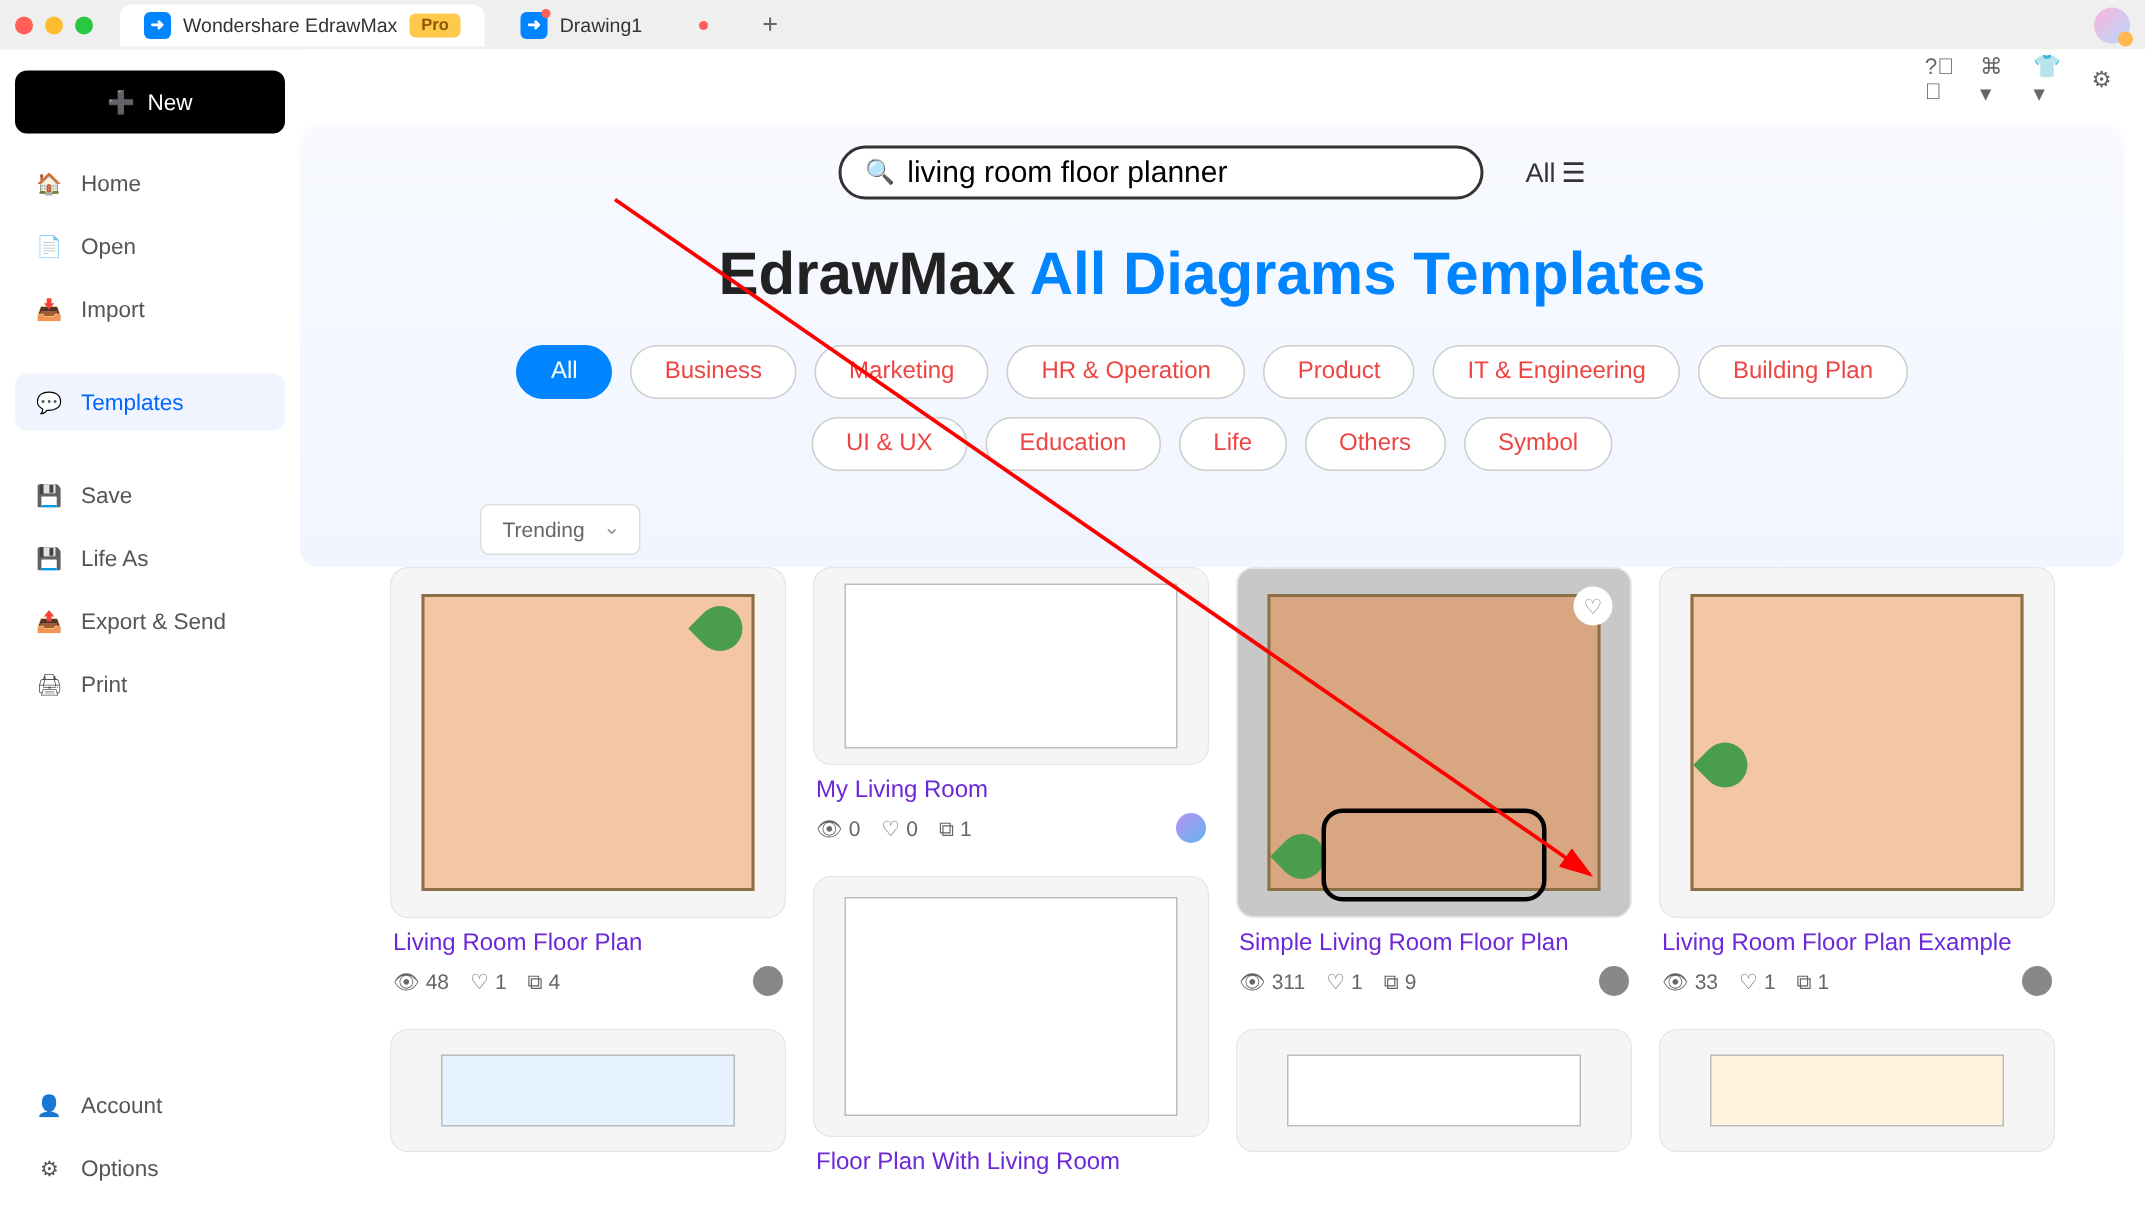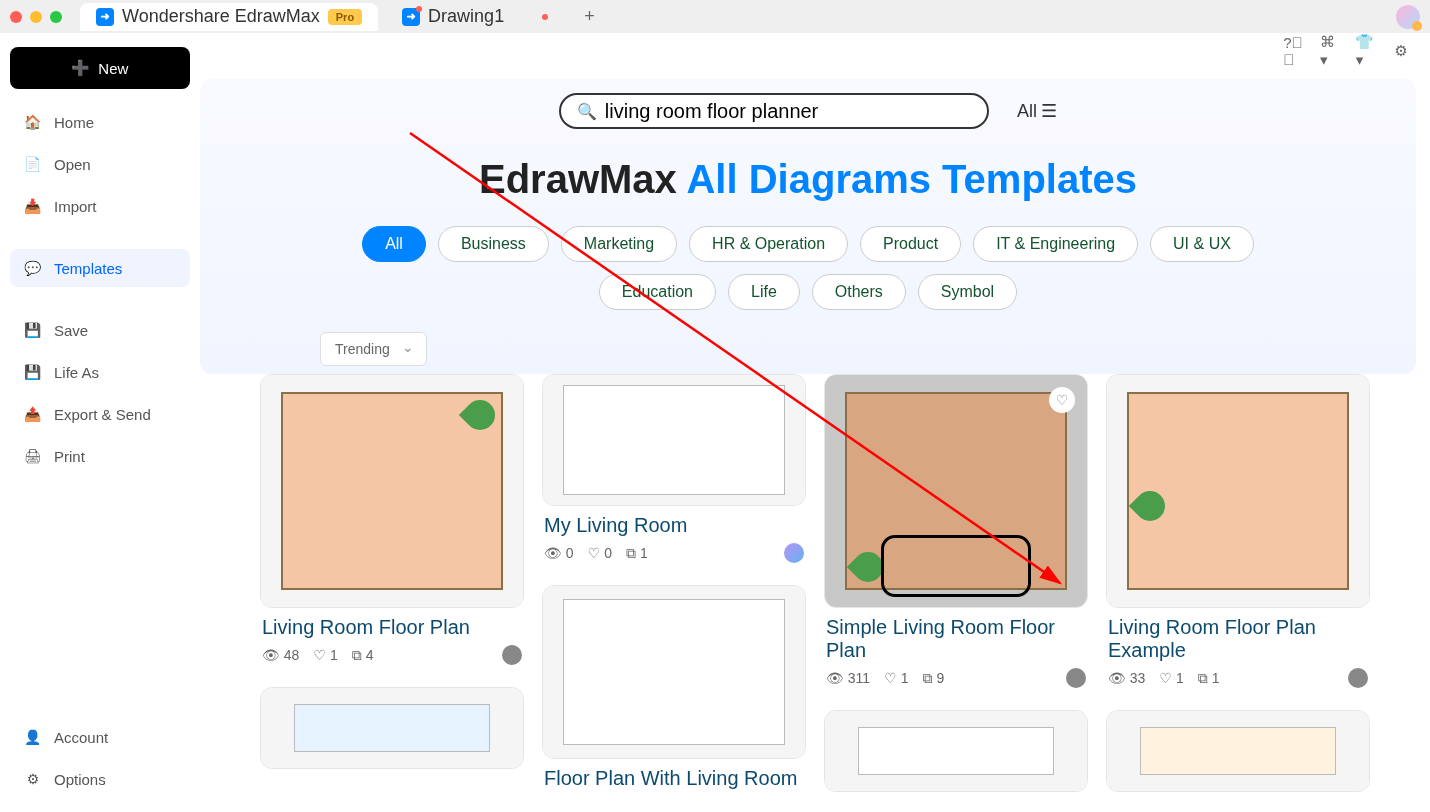--- a/index.html
+++ b/index.html
@@ -7,21 +7,21 @@
     
     .titlebar { height: 33px; background: #efefef; display: flex; align-items: center; padding: 0 10px; }
     .traffic-lights { display: flex; gap: 8px; margin-right: 18px; }
     .traffic-light { width: 12px; height: 12px; border-radius: 50%; }
     .tl-red { background: #ff5f57; }
     .tl-yellow { background: #ffbd2e; }
     .tl-green { background: #28c840; }
     .tab { height: 28px; background: #fff; border-radius: 8px 8px 0 0; display: flex; align-items: center; padding: 0 16px; gap: 8px; margin-right: 8px; }
     .tab.secondary { background: transparent; }
     .tab-icon { width: 18px; height: 18px; background: #0084ff; border-radius: 4px; display: flex; align-items: center; justify-content: center; color: #fff; font-size: 11px; font-weight: bold; }
-    .tab-title { font-size: 18px; color: #333; }
+    .tab-title { font-size: 13px; color: #333; }
     .pro-badge { background: #ffc94d; color: #8a5a00; font-size: 11px; font-weight: bold; padding: 2px 8px; border-radius: 4px; }
     .tab-dot { width: 6px; height: 6px; background: #ff5f57; border-radius: 50%; margin-left: 30px; }
     .tab-plus { font-size: 18px; color: #666; padding: 0 12px; cursor: pointer; }
     .avatar-top { width: 24px; height: 24px; border-radius: 50%; background: linear-gradient(135deg, #ffb3d9, #b3d9ff); margin-left: auto; position: relative; }
     .avatar-top::after { content:''; position:absolute; bottom:-2px; right:-2px; width:10px; height:10px; background:#ffb84d; border-radius:50%; }
 
     .toolbar-top { height: 40px; background: #fff; display: flex; align-items: center; justify-content: flex-end; padding: 0 20px; gap: 18px; }
     .toolbar-icon { width: 18px; height: 18px; color: #666; display:flex; align-items:center; justify-content:center; font-size:15px;}
 
     .container { display: flex; height: calc(812px - 33px); }
@@ -35,38 +35,38 @@
 
     .main { flex: 1; display: flex; flex-direction: column; background: #fff; position: relative; }
     .header-area { padding: 14px 60px 0; background: linear-gradient(180deg, #f8faff 0%, #f0f5ff 100%); border-radius: 12px; margin: 10px 14px 0 0; position:relative; }
     .search-row { display: flex; justify-content: center; align-items: center; gap: 28px; position:relative; }
     .search-box { width: 430px; height: 36px; border: 2px solid #333; border-radius: 20px; display: flex; align-items: center; padding: 0 16px; gap: 8px; background:#fff;}
     .search-input { border: none; outline: none; font-size: 20px; flex: 1; }
     .all-toggle { font-size: 18px; color: #333; display:flex; align-items:center; gap:4px; cursor:pointer;}
     .explore-title { text-align: center; font-size: 40px; font-weight: 700; margin-top: 28px; color:#222; }
     .explore-title .highlight { color: #0084ff; }
     .chips { display: flex; flex-wrap: wrap; gap: 12px; justify-content: center; margin: 24px auto 12px; max-width: 980px; }
-    .chip { border: 1px solid #ccc; border-radius: 20px; padding: 8px 22px; font-size: 16px; color: #14532d; background: #fff; cursor: pointer; }
+    .chip { border: 1px solid #ccc; border-radius: 20px; padding: 8px 22px; font-size: 16px; color: #ef4444; background: #fff; cursor: pointer; }
     .chip.active { background: #0084ff; color: #fff; border-color: #0084ff; }
     .sort-row { display:flex; justify-content:flex-start; padding: 10px 60px 8px;}
     .sort-select { border:1px solid #ddd; border-radius:6px; padding:8px 36px 8px 14px; font-size:14px; color:#666; background:#fff; position:relative;}
     .sort-select::after{content:'⌄'; position:absolute; right:12px; top:6px; color:#999;}
 
     .cards-grid { padding: 0 60px 20px; display:flex; gap:18px; }
     .col { display:flex; flex-direction:column; gap:18px; flex:1; }
     .card { border:1px solid #e5e5e5; border-radius:12px; overflow:hidden; cursor:pointer; background:#fff;}
     .thumb { background:#f5f5f5; display:flex; align-items:center; justify-content:center; position:relative;}
     .thumb.h1 { height: 232px; }
     .thumb.h2 { height: 130px; }
     .thumb.h3 { height: 172px; }
     .card.hovered .thumb{ background:#c8c8c8; }
     .favorite-btn { position:absolute; top:12px; right:12px; width:26px; height:26px; background:#fff; border-radius:50%; display:flex; align-items:center; justify-content:center; font-size:14px; color:#888;}
     .use-btn { position:absolute; bottom:16px; left:50%; transform:translateX(-50%); background:#0a7aff; color:#fff; border:none; padding:10px 20px; border-radius:6px; font-size:14px; cursor:pointer;}
     .highlight-ring { position:absolute; bottom:10px; left:50%; transform:translateX(-50%); width:150px; height:62px; border:3px solid #000; border-radius:14px; pointer-events:none;}
-    .card-title { font-size:20px; color:#0c4a6e; padding:0 2px; margin-top:8px;}
+    .card-title { font-size:16px; color:#6d28d9; padding:0 2px; margin-top:8px;}
     .card-stats { display:flex; align-items:center; gap:14px; padding:6px 2px 4px; font-size:14px; color:#666;}
     .stat { display:flex; align-items:center; gap:4px; }
     .card-author { width:20px; height:20px; border-radius:50%; background:#888; margin-left:auto;}
     .card-author.gradient { background: linear-gradient(135deg,#b794f6,#63b3ed);}
     .card-block { display:flex; flex-direction:column; }
     
     
     .fp { width:85%; height:85%; background:#fff; border:1px solid #bbb; position:relative;}
     .fp.peach { background:#f5c6a5; border:2px solid #8b6f47;}
     .fp.mini { width:75%; height:60%;}
@@ -170,20 +170,21 @@
       <h1 class="explore-title">
         <span>EdrawMax </span><span class="highlight">All Diagrams Templates</span>
       </h1>
       <div class="chips">
         <div class="chip active">All</div>
         <div class="chip">Business</div>
         <div class="chip">Marketing</div>
         <div class="chip">HR &amp; Operation</div>
         <div class="chip">Product</div>
         <div class="chip">IT &amp; Engineering</div>
+        <div class="chip">Building Plan</div>
         <div class="chip">UI &amp; UX</div>
         <div class="chip">Education</div>
         <div class="chip">Life</div>
         <div class="chip">Others</div>
         <div class="chip">Symbol</div>
       </div>
       <div class="sort-row">
         <div class="sort-select"><span>Trending</span></div>
       </div>
     </div>

